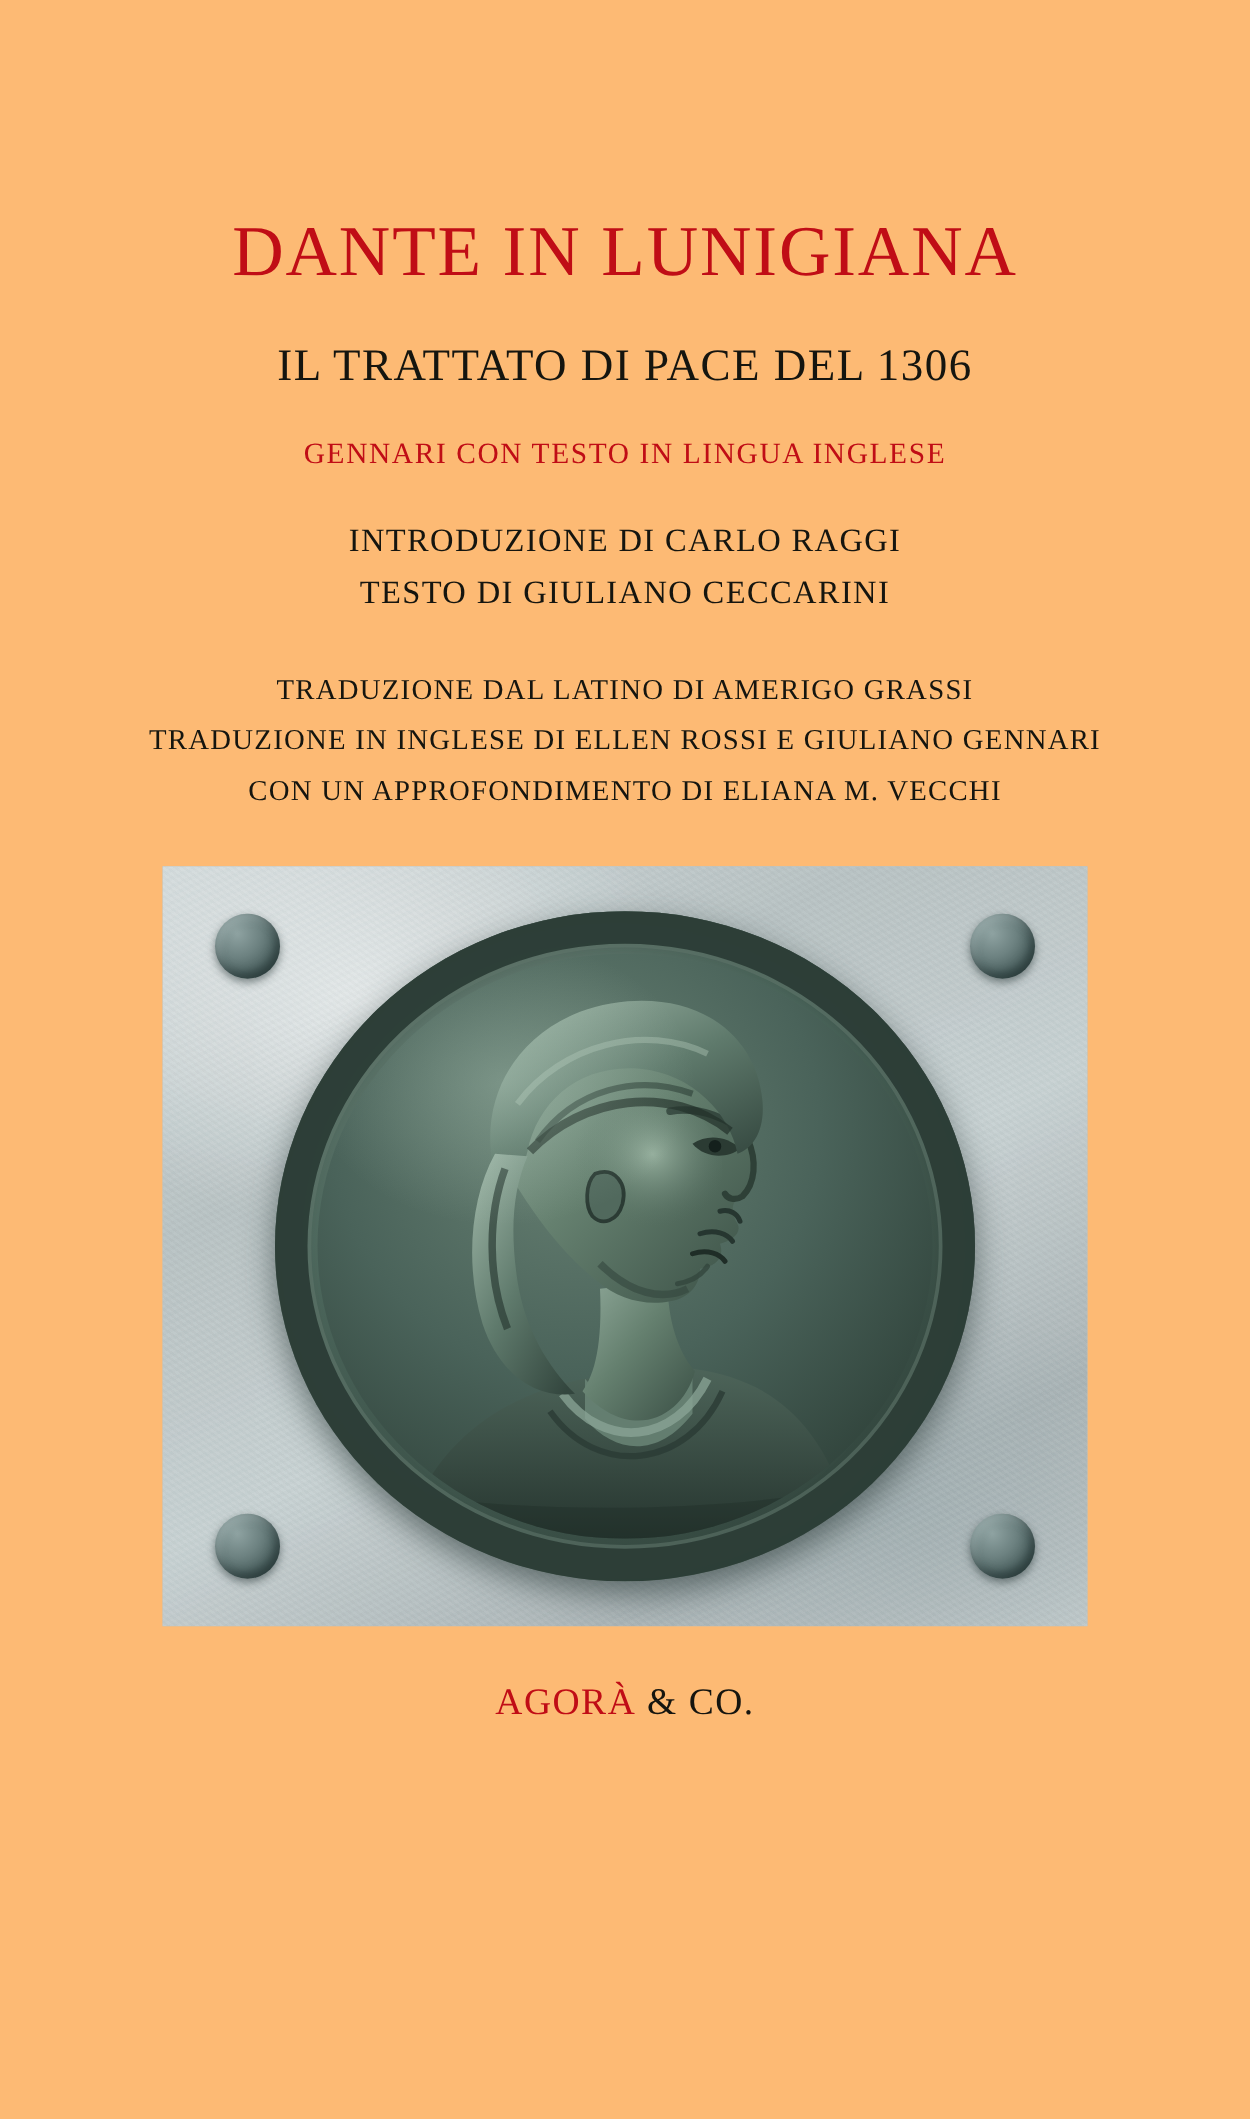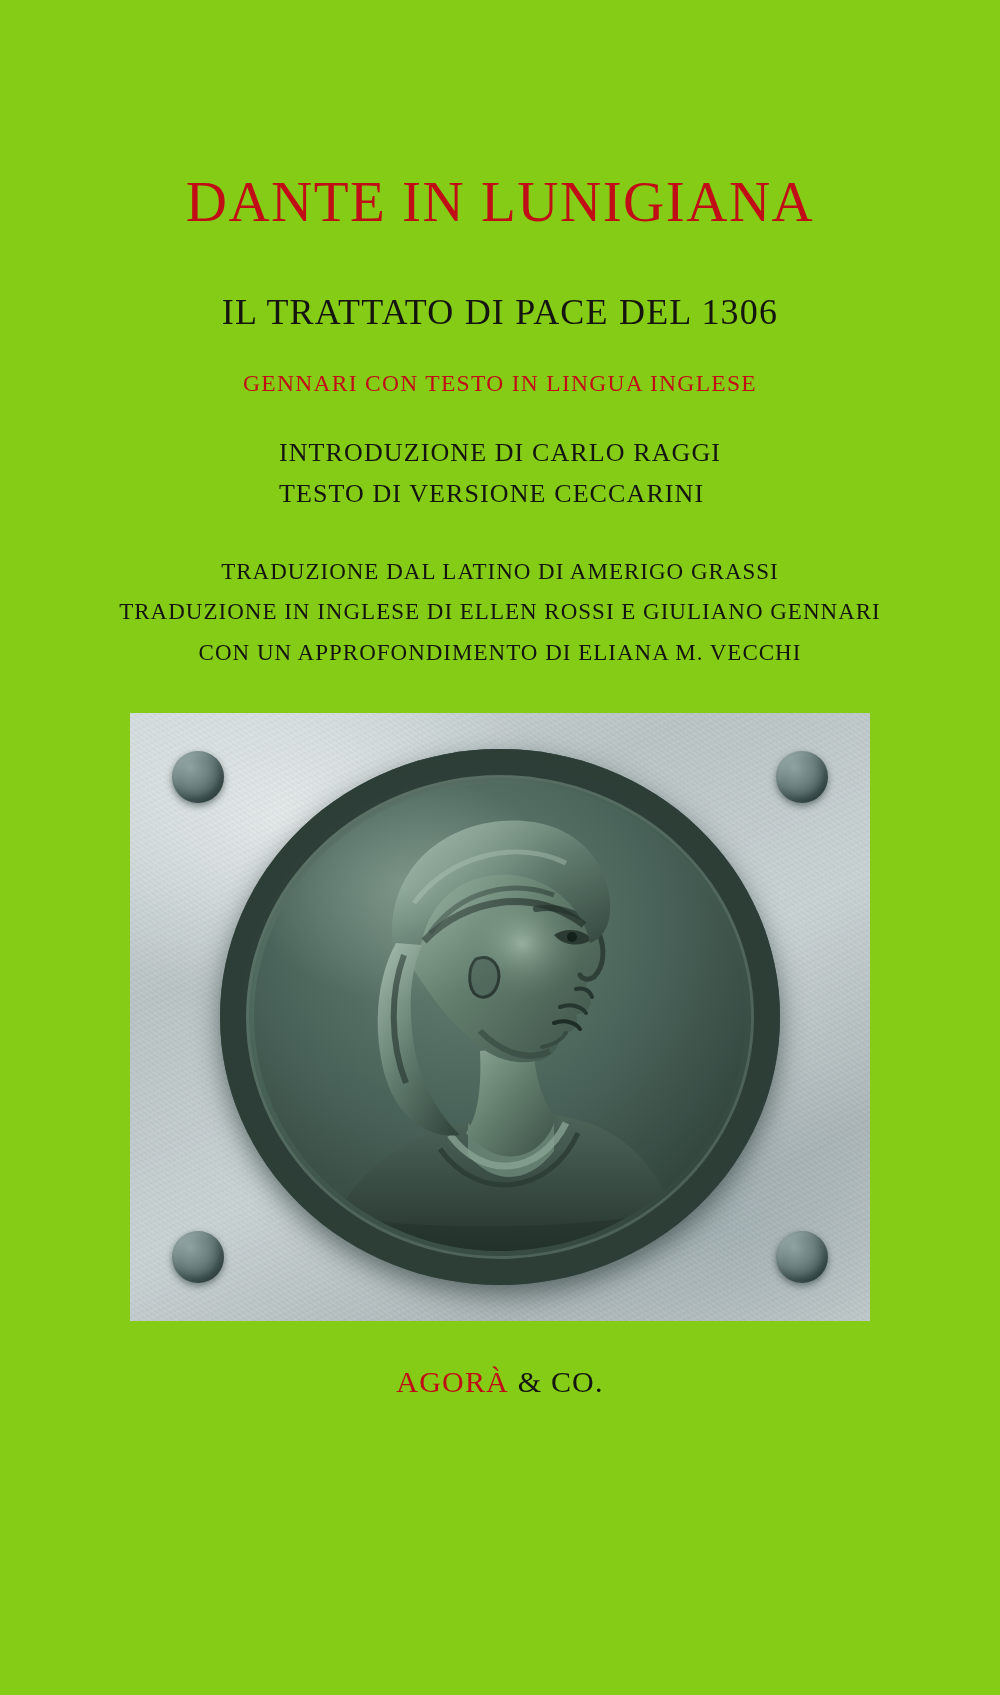--- a/index.html
+++ b/index.html
@@ -11,37 +11,37 @@
     width: 1000px;
     height: 1695px;
     font-family: "Liberation Serif", serif;
     color: #1a1a1a;
     overflow: hidden;
   }
   .cover {
     position: relative;
     width: 1000px;
     height: 1695px;
-    background: #84cc16;
+    background: #fdba74;
     display: flex;
     flex-direction: column;
     align-items: center;
   }
   .title {
     margin-top: 172px;
     font-size: 57px;
     letter-spacing: 1.5px;
     color: #c00d16;
     font-weight: 400;
     text-align: center;
     line-height: 1.05;
     font-family: "Liberation Serif", serif;
   }
   .subtitle-block {
-    margin-top: 56px;
+    margin-top: 36px;
     text-align: center;
     color: #15150f;
   }
   .subtitle-it {
     font-size: 36px;
     letter-spacing: 1.2px;
     line-height: 1.35;
   }
   .subtitle-en {
     font-size: 36px;
@@ -51,21 +51,21 @@
   }
   .red-note {
     margin-top: 34px;
     font-size: 23.5px;
     letter-spacing: 1.3px;
     color: #c00d16;
     text-align: center;
   }
   .credits-main {
     margin-top: 36px;
-    text-align: left;
+    text-align: center;
     font-size: 26px;
     letter-spacing: 1.1px;
     line-height: 1.55;
     color: #15150f;
   }
   .credits-sub {
     margin-top: 38px;
     text-align: center;
     font-size: 23px;
     letter-spacing: 1.0px;
@@ -162,21 +162,21 @@
   <div class="title">DANTE IN LUNIGIANA</div>
 
   <div class="subtitle-block">
     <div class="subtitle-it">IL TRATTATO DI PACE DEL 1306</div>
   </div>
 
   <div class="red-note">GENNARI CON TESTO IN LINGUA INGLESE</div>
 
   <div class="credits-main">
     <div>INTRODUZIONE DI CARLO RAGGI</div>
-    <div>TESTO DI VERSIONE CECCARINI</div>
+    <div>TESTO DI GIULIANO CECCARINI</div>
   </div>
 
   <div class="credits-sub">
     <div>TRADUZIONE DAL LATINO DI AMERIGO GRASSI</div>
     <div>TRADUZIONE IN INGLESE DI ELLEN ROSSI E GIULIANO GENNARI</div>
     <div>CON UN APPROFONDIMENTO DI ELIANA M. VECCHI</div>
   </div>
 
   <div class="image-wrap">
     <div class="plaque-bg"></div>

